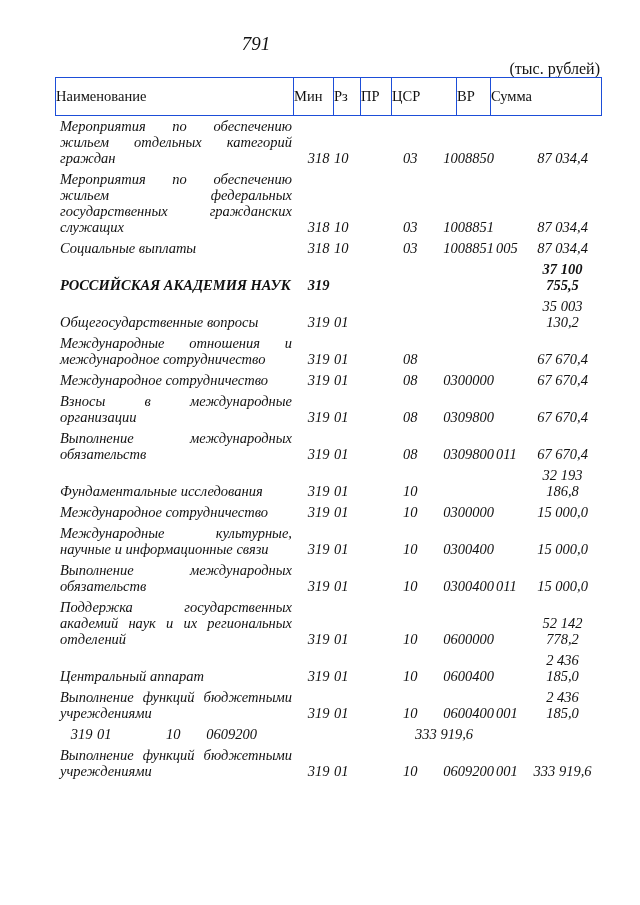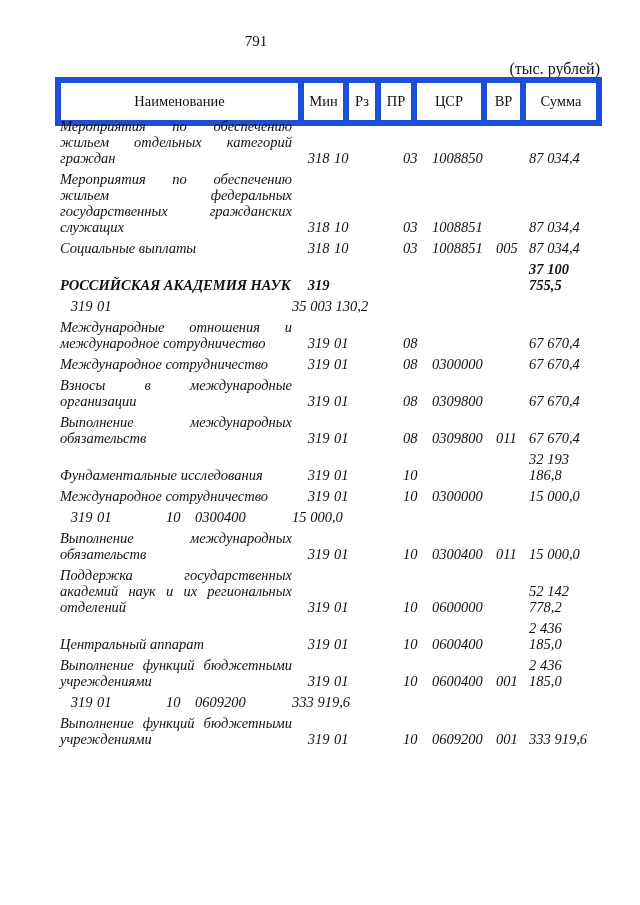--- a/index.html
+++ b/index.html
@@ -1,31 +1,31 @@
 <!DOCTYPE html>
 <html><head>
 <meta charset="utf-8">
 <style>
   html, body { margin:0; padding:0; background:#ffffff; }
   body { width:640px; height:905px; position:relative; overflow:hidden;
          font-family:"Liberation Serif", "DejaVu Serif", serif; color:#111; }
-  .page-num { position:absolute; top:33px; left:0; width:512px; text-align:center; font-size:15px; }
+  .page-num { position:absolute; top:33px; left:0; width:512px; text-align:center; font-size:19px;font-style:italic; }
   .units { position:absolute; top:60px; right:40px; font-size:16px; }
   table.hdr { position:absolute; top:77px; left:55px; width:547px; border-collapse:collapse; height:39px; }
-  table.hdr td { border:6px solid #1d4ed8; text-align:center; font-size:14.5px; padding:0; height:37px; }
+  table.hdr td { border:1px solid #1d4ed8; font-size:14.5px; padding:0; height:37px; }
   .rows { position:absolute; top:118px; left:55px; width:547px; }
   .row { display:flex; align-items:flex-end; font-size:14.5px; line-height:16px; margin-bottom:5px;font-style:italic; }
   .name { width:232px; padding-left:5px; text-align:justify; text-align-last:left; hyphens:none; }
   .c { flex:none; }
   .min { width:40px; padding-left:13px; box-sizing:border-box;text-align:center; }
   .rz { width:27px; padding-left:2px; box-sizing:border-box; }
   .pr { width:31px; padding-left:4px; box-sizing:border-box;margin-left:40px; }
-  .csr { width:64px; padding-left:2px; box-sizing:border-box; }
+  .csr { width:64px; padding-left:2px; box-sizing:border-box;text-align:right; }
   .vr { width:35px; padding-left:2px; box-sizing:border-box; }
-  .sum { flex:1; text-align:left; padding-right:6px; }
+  .sum { flex:1; text-align:center; padding-right:6px; }
   .bold { font-weight:bold; }
 </style>
 </head>
 <body>
 
 <div class="page-num">791</div>
 <div class="units">(тыс. рублей)</div>
 
 <table class="hdr">
   <tbody>
@@ -72,20 +72,21 @@
     <div class="row bold">
     <div class="name">РОССИЙСКАЯ АКАДЕМИЯ НАУК</div>
     <div class="c min">319</div>
     <div class="c rz"></div>
     <div class="c pr"></div>
     <div class="c csr"></div>
     <div class="c vr"></div>
     <div class="c sum">37 100 755,5</div>
   </div>
     <div class="row">
+    <div class="name">Общегосударственные вопросы</div>
     <div class="c min">319</div>
     <div class="c rz">01</div>
     <div class="c pr"></div>
     <div class="c csr"></div>
     <div class="c vr"></div>
     <div class="c sum">35 003 130,2</div>
   </div>
     <div class="row">
     <div class="name">Международные отношения и международное сотрудничество</div>
     <div class="c min">319</div>
@@ -134,20 +135,21 @@
     <div class="row">
     <div class="name">Международное сотрудничество</div>
     <div class="c min">319</div>
     <div class="c rz">01</div>
     <div class="c pr">10</div>
     <div class="c csr">0300000</div>
     <div class="c vr"></div>
     <div class="c sum">15 000,0</div>
   </div>
     <div class="row">
+    <div class="name">Международные культурные, научные и информационные связи</div>
     <div class="c min">319</div>
     <div class="c rz">01</div>
     <div class="c pr">10</div>
     <div class="c csr">0300400</div>
     <div class="c vr"></div>
     <div class="c sum">15 000,0</div>
   </div>
     <div class="row">
     <div class="name">Выполнение международных обязательств</div>
     <div class="c min">319</div>

